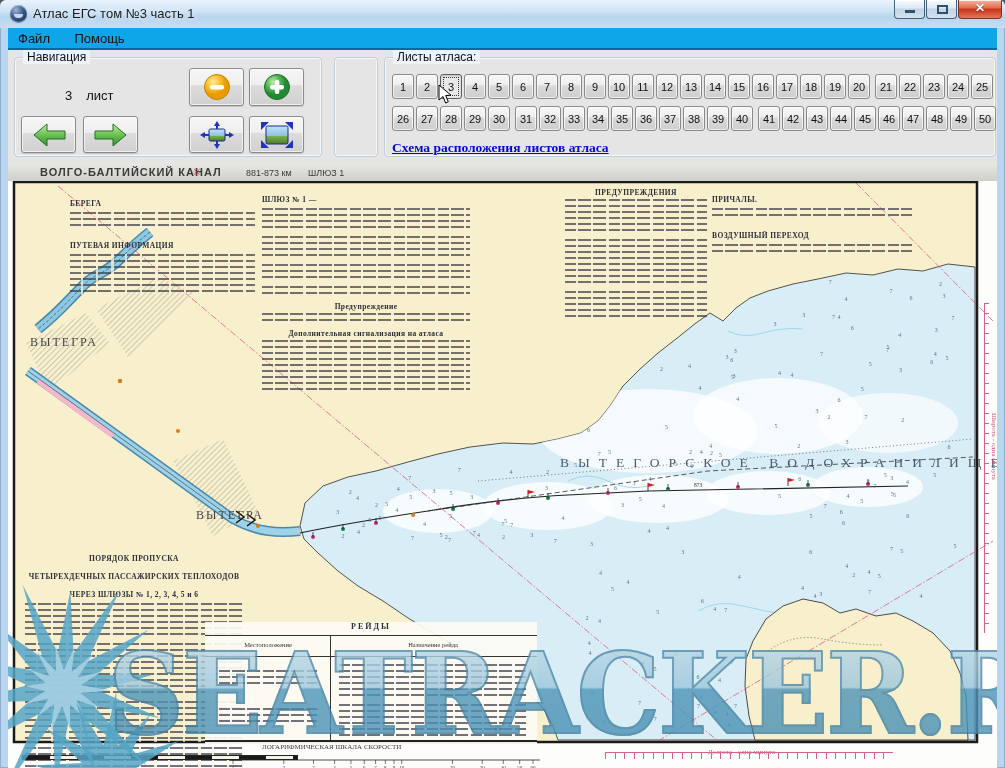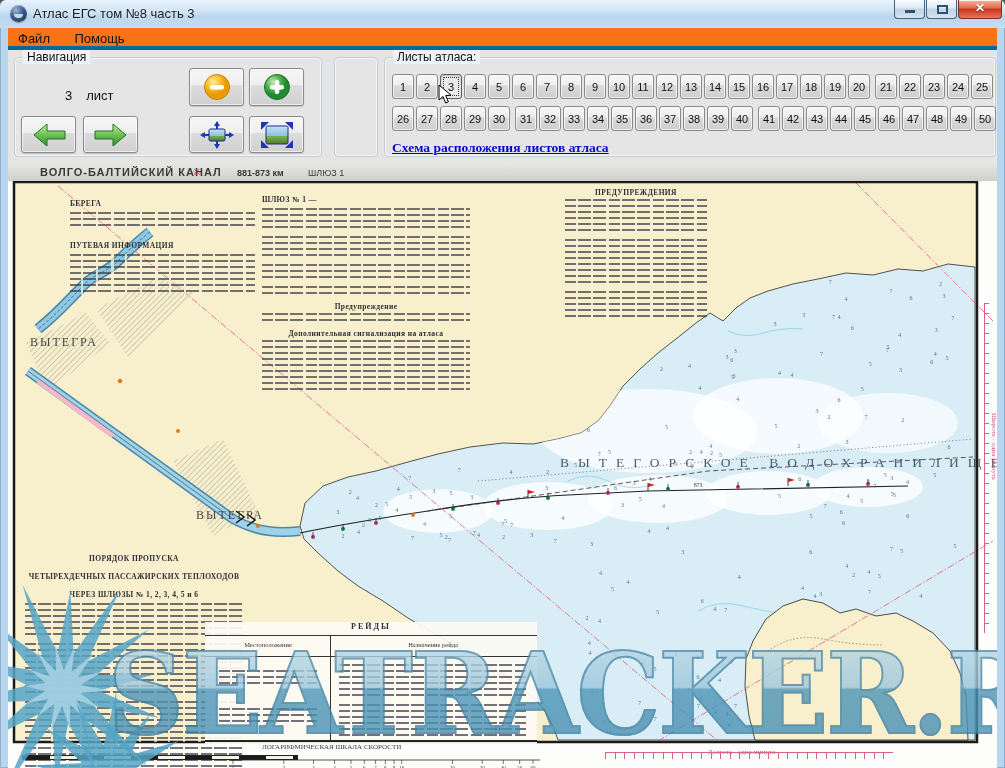--- a/index.html
+++ b/index.html
@@ -27,21 +27,21 @@
     box-shadow:inset 0 1px 0 rgba(255,255,255,.85); }
   .winbtn.close { width:44px; border-color:#7c3022;
     background:linear-gradient(#f8b5a0,#e06b4e 45%,#c6341b 50%,#e8755a); }
   .glyph-min { position:absolute; left:10px; bottom:5px; width:10px; height:3px; background:#30506b; }
   .glyph-max { position:absolute; left:10px; top:5px; width:11px; height:9px; border:2px solid #30506b; background:transparent; }
   .glyph-close { position:absolute; left:0; top:1px; width:100%; text-align:center; color:#fff;
     font-weight:bold; font-size:12px; text-shadow:0 1px 1px #7a1f10; }
 
   
   .menubar { position:absolute; left:8px; top:28px; width:989px; height:22px;
-    background:#f97316; border-bottom:4px solid #0369a1; }
+    background:#0ea5e9; border-bottom:2px solid #0369a1; }
   .menu-item { display:inline-block; padding:3px 10px; font-size:13px; color:#111; }
 
   
   .panel { position:absolute; left:8px; top:50px; width:989px; height:113px; background:#e5e5e5; }
   .gbox { position:absolute; border:1px solid #c3cdd7; border-radius:4px;
     box-shadow:inset 0 0 0 1px rgba(255,255,255,.7); }
   .gb-label { position:absolute; top:-8px; left:8px; padding:0 4px; background:#eef3f9;
     font-size:12px; color:#111; }
 
   .btn { position:absolute; border:1px solid #8a8a8a; border-radius:3px;
@@ -62,21 +62,21 @@
   .sheet-btn.sel { background:#e9e9e9; border-color:#5f5f5f;
     outline:1px dotted #333; outline-offset:-4px; box-shadow:inset 0 1px 2px rgba(0,0,0,.2); }
   .schema-link { position:absolute; left:7px; top:82px; font-family:"Liberation Serif",serif;
     font-weight:bold; font-size:13.5px; text-decoration:underline; cursor:pointer; }
 
   
   .chart { position:absolute; left:8px; top:163px; width:989px; height:605px; background:#fdfdfb; overflow:hidden; }
   .chart-strip { position:absolute; left:0; top:0; width:100%; height:18px;
     background:linear-gradient(#e9e9e4,#cfcfc9); color:#3a3a3a; }
   .strip-title { position:absolute; left:32px; top:3px; font-size:11px; font-weight:bold; letter-spacing:1px; }
-  .strip-range { position:absolute; left:229px; top:5px; font-size:9px;font-weight:bold; }
+  .strip-range { position:absolute; left:238px; top:5px; font-size:9px; }
   .strip-lock { position:absolute; left:300px; top:5px; font-size:9px; }
   .strip-mark { position:absolute; left:185px; top:2px; font-size:9px; color:#c23333; opacity:.8; }
 
   .map-svg { position:absolute; left:0; top:18px; }
 
   
   .mblock { position:absolute; color:#34343e; font-family:"Liberation Serif",serif; }
   .mh { font-size:7.5px; font-weight:bold; letter-spacing:.4px; color:#2e2e38; }
   .mh.center { display:block; text-align:center; }
   .greek { --paper: rgba(250,243,217,.95); opacity:.72; margin:2px 0 5px 0;
@@ -128,21 +128,21 @@
 
   .cursor { position:absolute; left:438px; top:84px; z-index:200; }
 </style>
 </head>
 <body>
 
 <div class="window">
 
   <div class="titlebar">
     <div class="app-icon"></div>
-    <div class="title-text">Атлас ЕГС том №8 часть 3</div>
+    <div class="title-text">Атлас ЕГС том №3 часть 1</div>
     <div class="win-controls">
       <div class="winbtn">
           <span class="glyph-min"></span>
         </div>
       <div class="winbtn">
           <span class="glyph-max"></span>
         </div>
       <div class="winbtn close">
           <span class="glyph-close">✕</span>
         </div>
@@ -610,20 +610,26 @@
       <div class="greek" style="height:53px;"></div>
     </div>
 
     <div class="mblock" style="left:557px;top:25px;width:142px;">
       <span class="mh center">ПРЕДУПРЕЖДЕНИЯ</span>
       <div class="greek" style="height:35px;"></div>
       <div class="greek" style="height:47px;"></div>
       <div class="greek" style="height:29px;"></div>
     </div>
 
+    <div class="mblock" style="left:704px;top:25px;width:200px;">
+      <span class="mh">ПРИЧАЛЫ.</span>
+      <div class="greek" style="height:11px;"></div>
+      <span class="mh">ВОЗДУШНЫЙ ПЕРЕХОД</span>
+      <div class="greek" style="height:11px;"></div>
+    </div>
 
     <div class="mblock" style="left:17px;top:384px;width:218px;text-align:center;">
       <span class="mh">ПОРЯДОК ПРОПУСКА</span><br>
       <span class="mh">ЧЕТЫРЕХДЕЧНЫХ ПАССАЖИРСКИХ ТЕПЛОХОДОВ</span><br>
       <span class="mh">ЧЕРЕЗ ШЛЮЗЫ № 1, 2, 3, 4, 5 и 6</span>
       <div class="greek" style="height:35px;"></div>
       <div class="greek" style="height:53px;"></div>
       <div class="greek" style="height:41px;"></div>
       <div class="greek" style="height:35px;"></div>
     </div>

